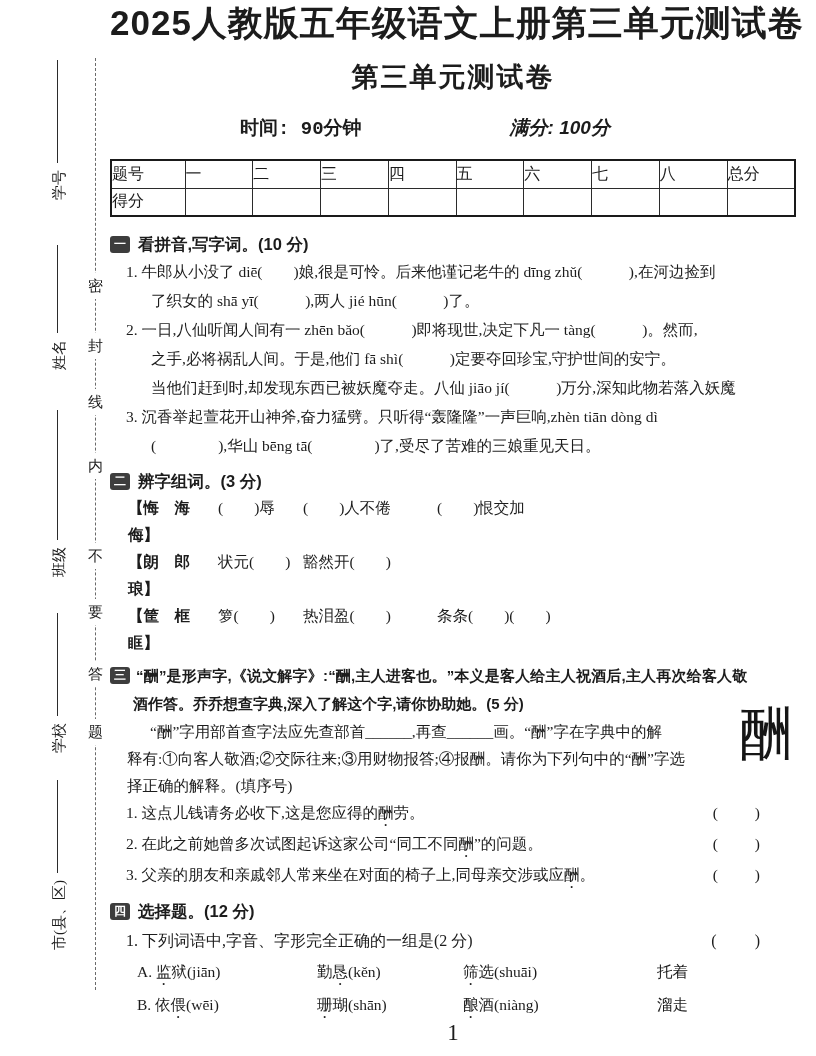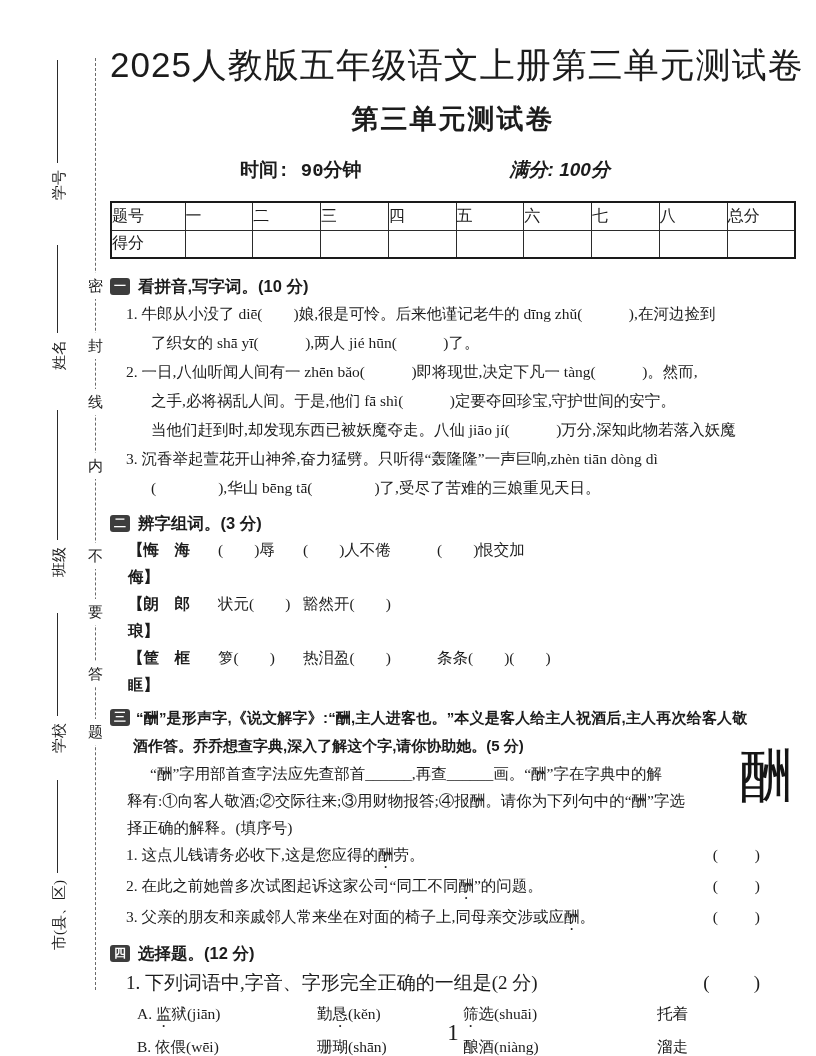--- a/index.html
+++ b/index.html
@@ -22,23 +22,23 @@
   }
   .vfield .fline { flex: 1; border-bottom: 1.5px solid #2b2b2b; height: 1px; margin-bottom: 4px; }
   .sealline { position: absolute; left: 95px; top: 58px; height: 932px; width: 0; border-left: 1px dashed #6a6a6a; }
   .sealchar {
     position: absolute; left: 86px; width: 19px; text-align: center;
     font-size: 15px; background: #fff; padding: 4px 0; line-height: 18px;
   }
   
   .content { position: absolute; left: 110px; top: 0; width: 686px; }
   .title {
-    font-family: "Liberation Sans", sans-serif; font-weight: 400;
+    font-family: "Liberation Sans", sans-serif; font-weight: 700;
     font-size: 35px; letter-spacing: 1px; text-align: center;
-    margin-top: 42px; white-space: nowrap;
+    white-space: nowrap;
   }
   .subtitle {
     font-family: "Liberation Sans", sans-serif; font-weight: 900;
     font-size: 27px; letter-spacing: 2px; text-align: center; margin-top: 12px;
   }
   .info { display: flex; margin-top: 20px; font-family: "Liberation Sans", sans-serif;
           font-weight: bold; font-size: 19px; }
   .info .t1 { margin-left: 130px; font-family: Liberation Mono, monospace; }
   .info .t2 { margin-left: 148px; font-style: italic; }
   table.score { border-collapse: collapse; width: 100%; margin-top: 18px;
@@ -65,21 +65,21 @@
   .intro .badge { margin-top: 5px; }
   .intro-cont { padding-left: 23px; font-family: "Liberation Sans", sans-serif;
                 font-weight: bold; font-size: 15px; line-height: 28px; }
   .p3 { padding-left: 17px; font-size: 15.5px; line-height: 27px; }
   .p3-first { padding-left: 40px; }
   .q3item { display: flex; padding-left: 16px; font-size: 15.5px; line-height: 27px; }
   .answer { margin-left: auto; margin-right: 34px; letter-spacing: 2px; }
   .seal-char { position: absolute; right: 4px; top: 46px; font-size: 52px;
                line-height: 1; font-family: "Liberation Serif", serif;
                transform: scaleY(1.12); color: #151515; }
-  .q1row { display: flex; padding-left: 16px; font-size: 19px; line-height: 30px; margin-top: 2px; }
+  .q1row { display: flex; padding-left: 16px; font-size: 16px; line-height: 30px; margin-top: 2px; }
   .optrow { display: grid; grid-template-columns: 180px 146px 194px auto;
             padding-left: 27px; font-size: 15.5px; line-height: 32px; }
   .emdot { text-emphasis: filled dot; -webkit-text-emphasis: filled dot;
            text-emphasis-position: under right; -webkit-text-emphasis-position: under; }
   .pagenum { position: absolute; left: 110px; width: 686px; bottom: 10px;
              text-align: center; font-size: 23px; font-family: "Liberation Serif", serif; }
 </style>
 </head>
 <body>
 

